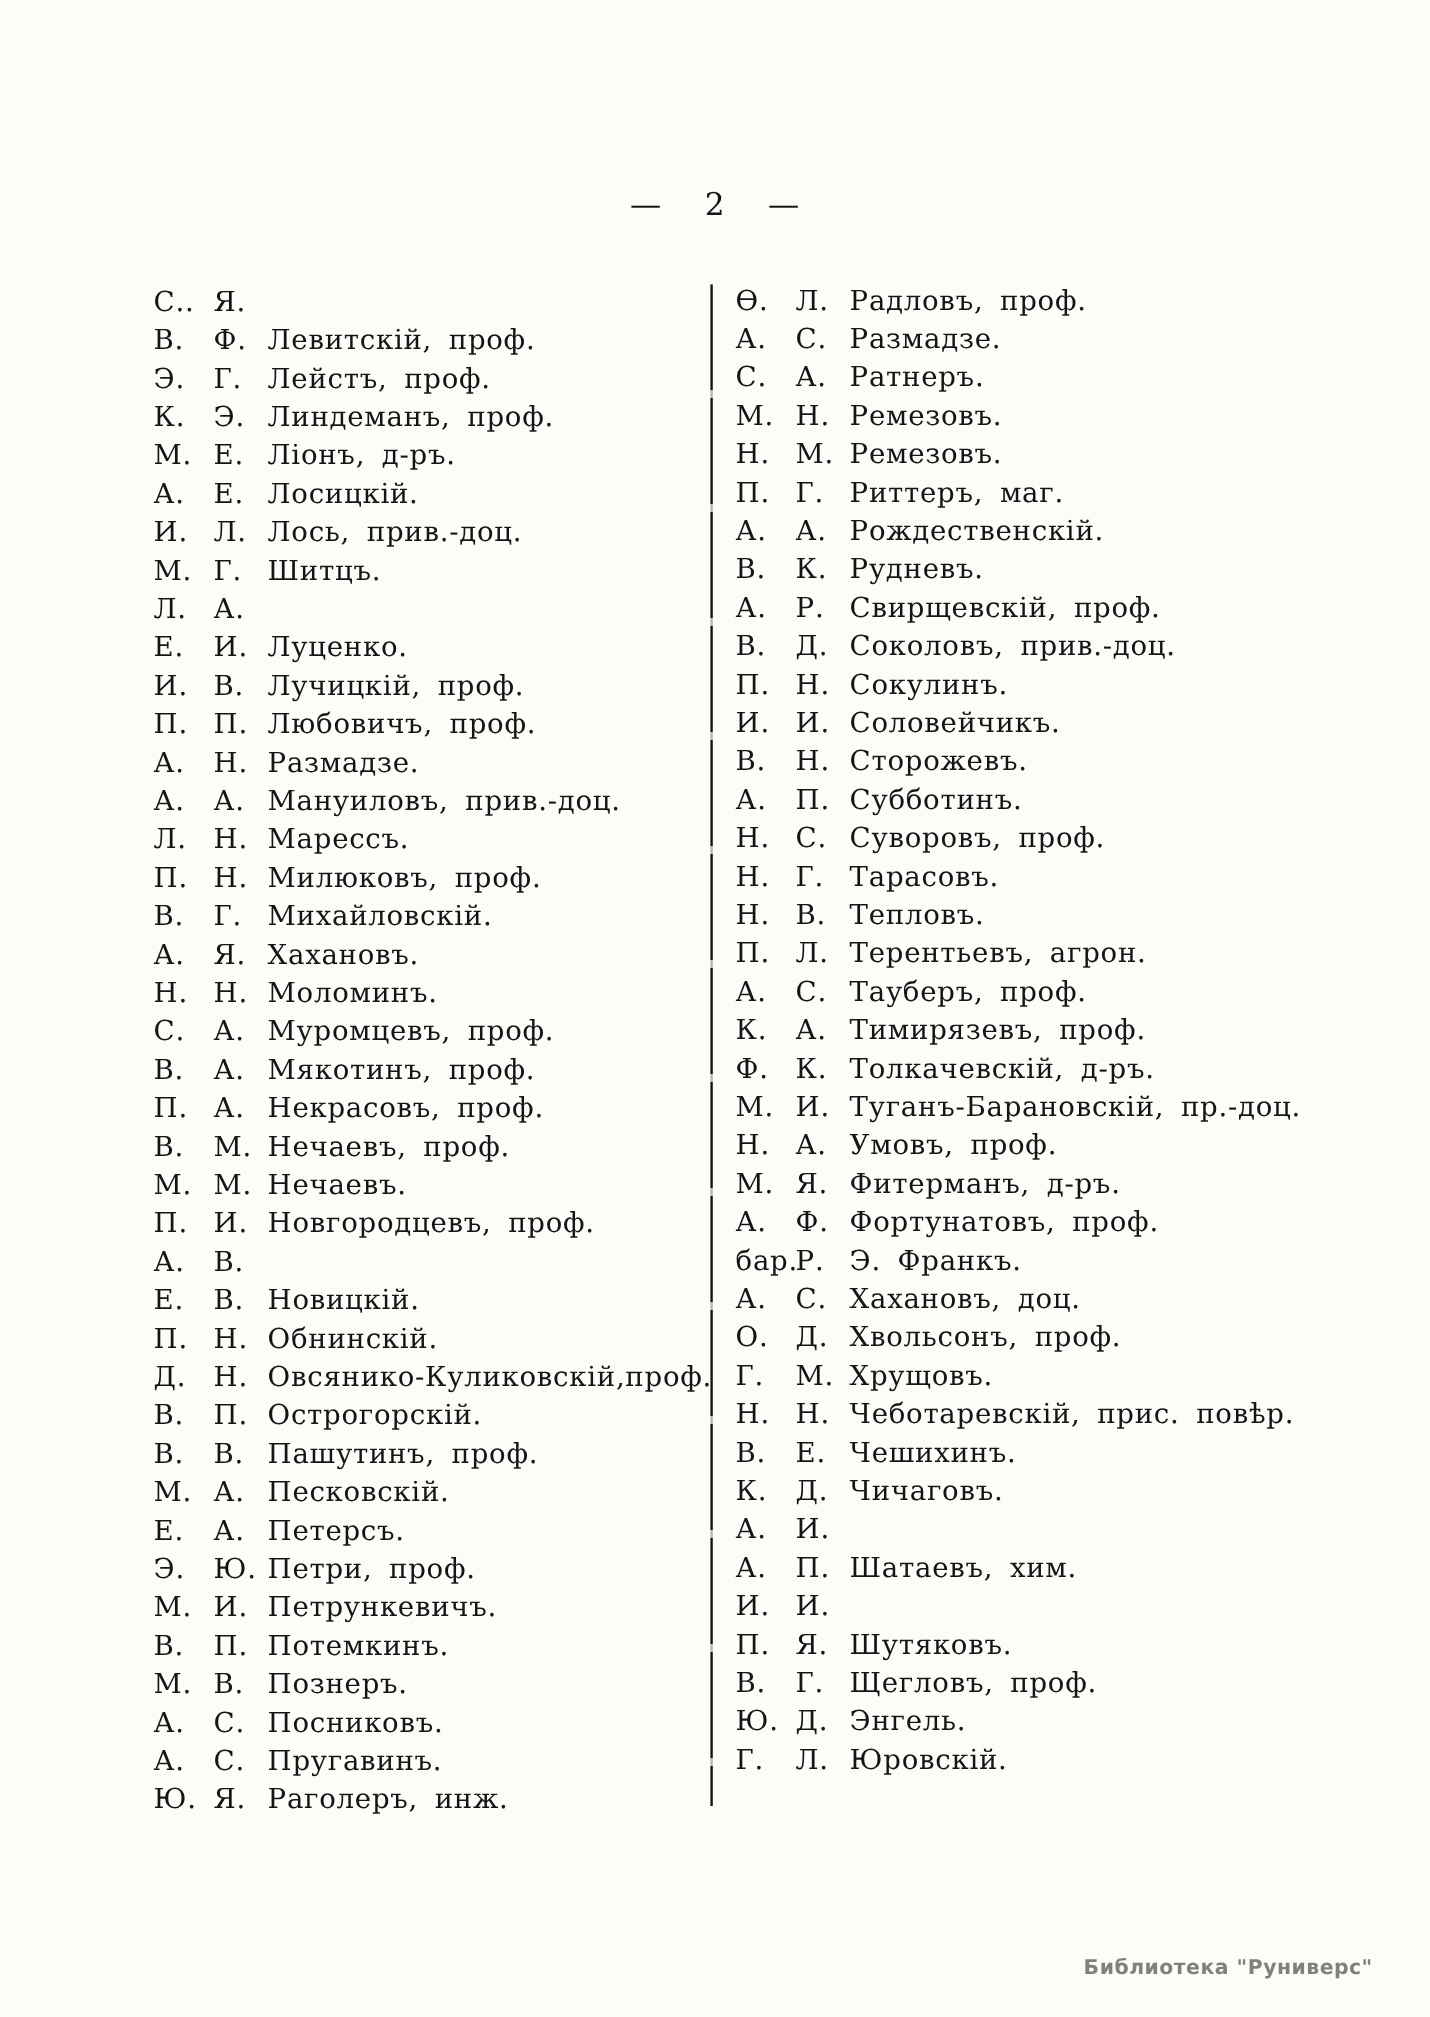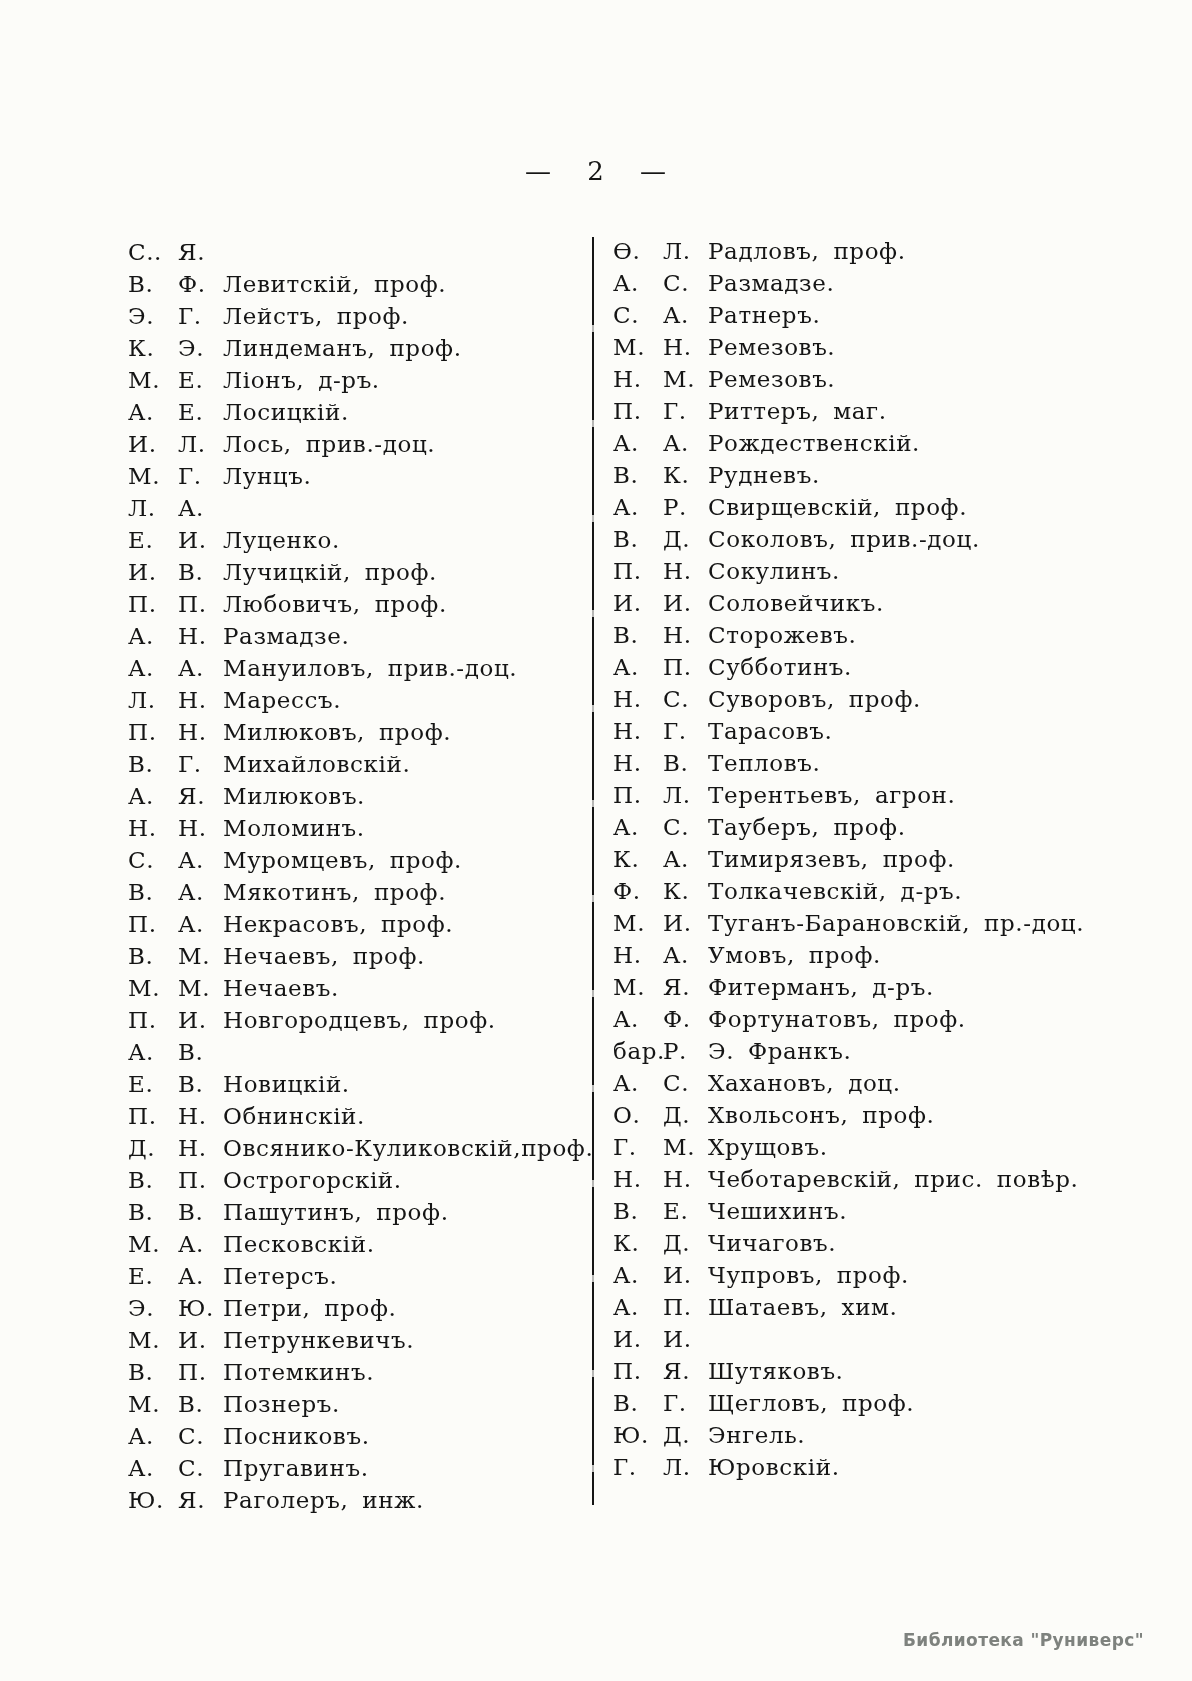--- a/index.html
+++ b/index.html
@@ -113,21 +113,21 @@
 
   <div class="row">
     <span class="ini a">И.</span>
     <span class="ini b">Л.</span>
     <span class="nm">Лось, прив.-доц.</span>
   </div>
 
   <div class="row">
     <span class="ini a">М.</span>
     <span class="ini b">Г.</span>
-    <span class="nm">Лунцъ.</span>
+    <span class="nm">Шитцъ.</span>
   </div>
 
   <div class="row">
     <span class="ini a">Л.</span>
     <span class="ini b">А.</span>
   </div>
 
   <div class="row">
     <span class="ini a">Е.</span>
     <span class="ini b">И.</span>
@@ -172,21 +172,21 @@
 
   <div class="row">
     <span class="ini a">В.</span>
     <span class="ini b">Г.</span>
     <span class="nm">Михайловскій.</span>
   </div>
 
   <div class="row">
     <span class="ini a">А.</span>
     <span class="ini b">Я.</span>
-    <span class="nm">Милюковъ.</span>
+    <span class="nm">Хахановъ.</span>
   </div>
 
   <div class="row">
     <span class="ini a">Н.</span>
     <span class="ini b">Н.</span>
     <span class="nm">Моломинъ.</span>
   </div>
 
   <div class="row">
     <span class="ini a">С.</span>
@@ -503,21 +503,20 @@
 
   <div class="row">
     <span class="ini a">К.</span>
     <span class="ini b">Д.</span>
     <span class="nm">Чичаговъ.</span>
   </div>
 
   <div class="row">
     <span class="ini a">А.</span>
     <span class="ini b">И.</span>
-    <span class="nm">Чупровъ, проф.</span>
   </div>
 
   <div class="row">
     <span class="ini a">А.</span>
     <span class="ini b">П.</span>
     <span class="nm">Шатаевъ, хим.</span>
   </div>
 
   <div class="row">
     <span class="ini a">И.</span>

